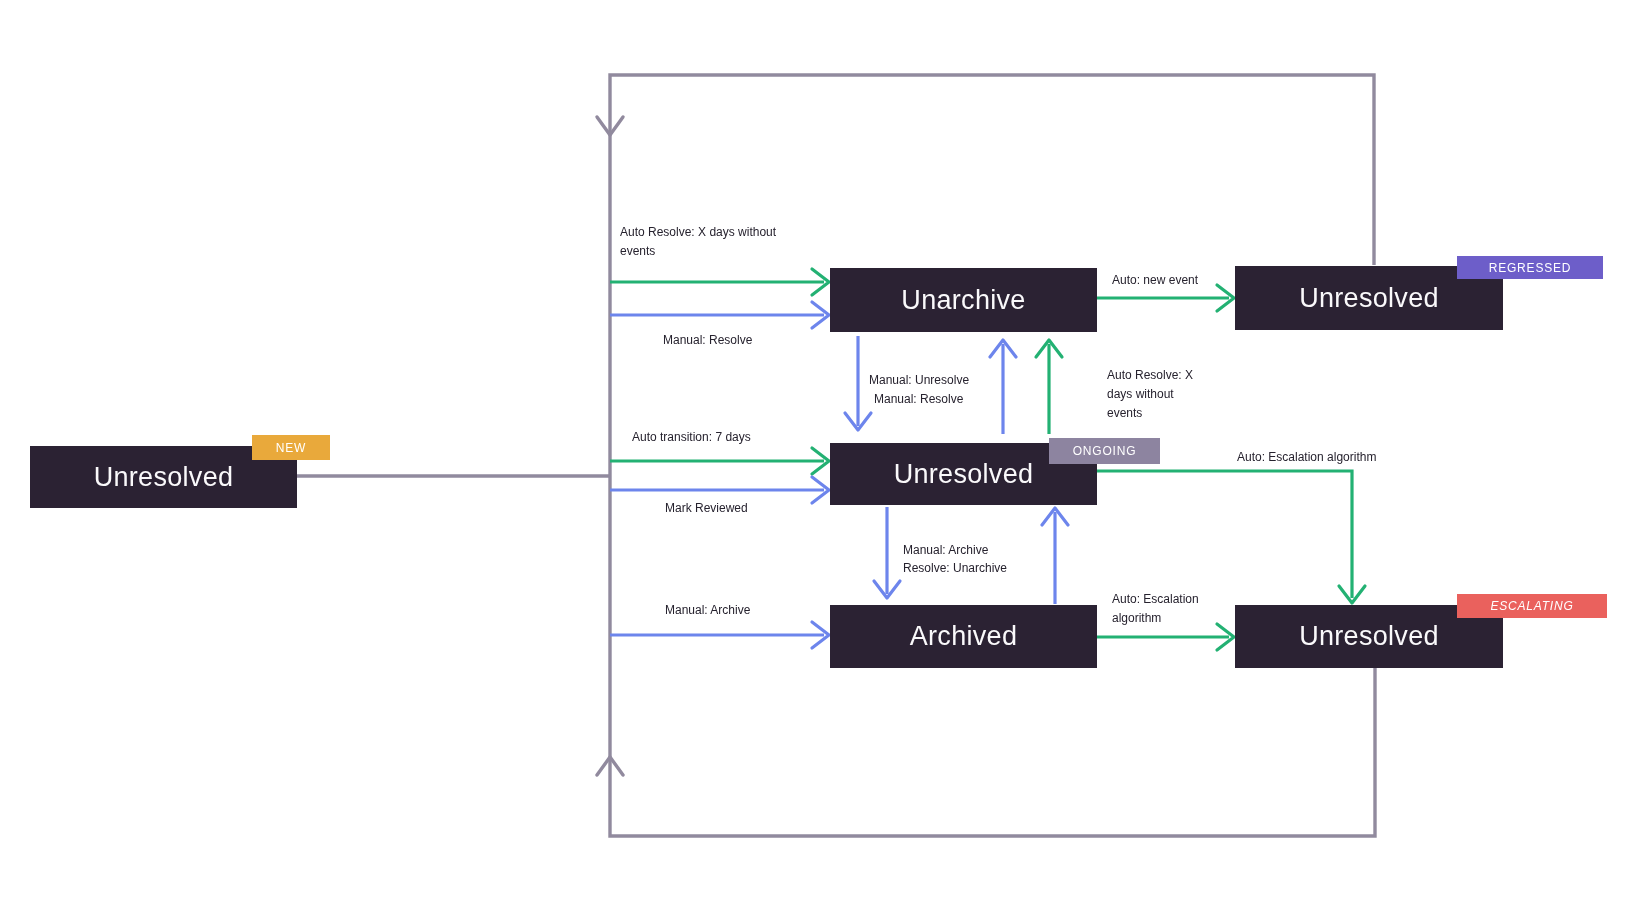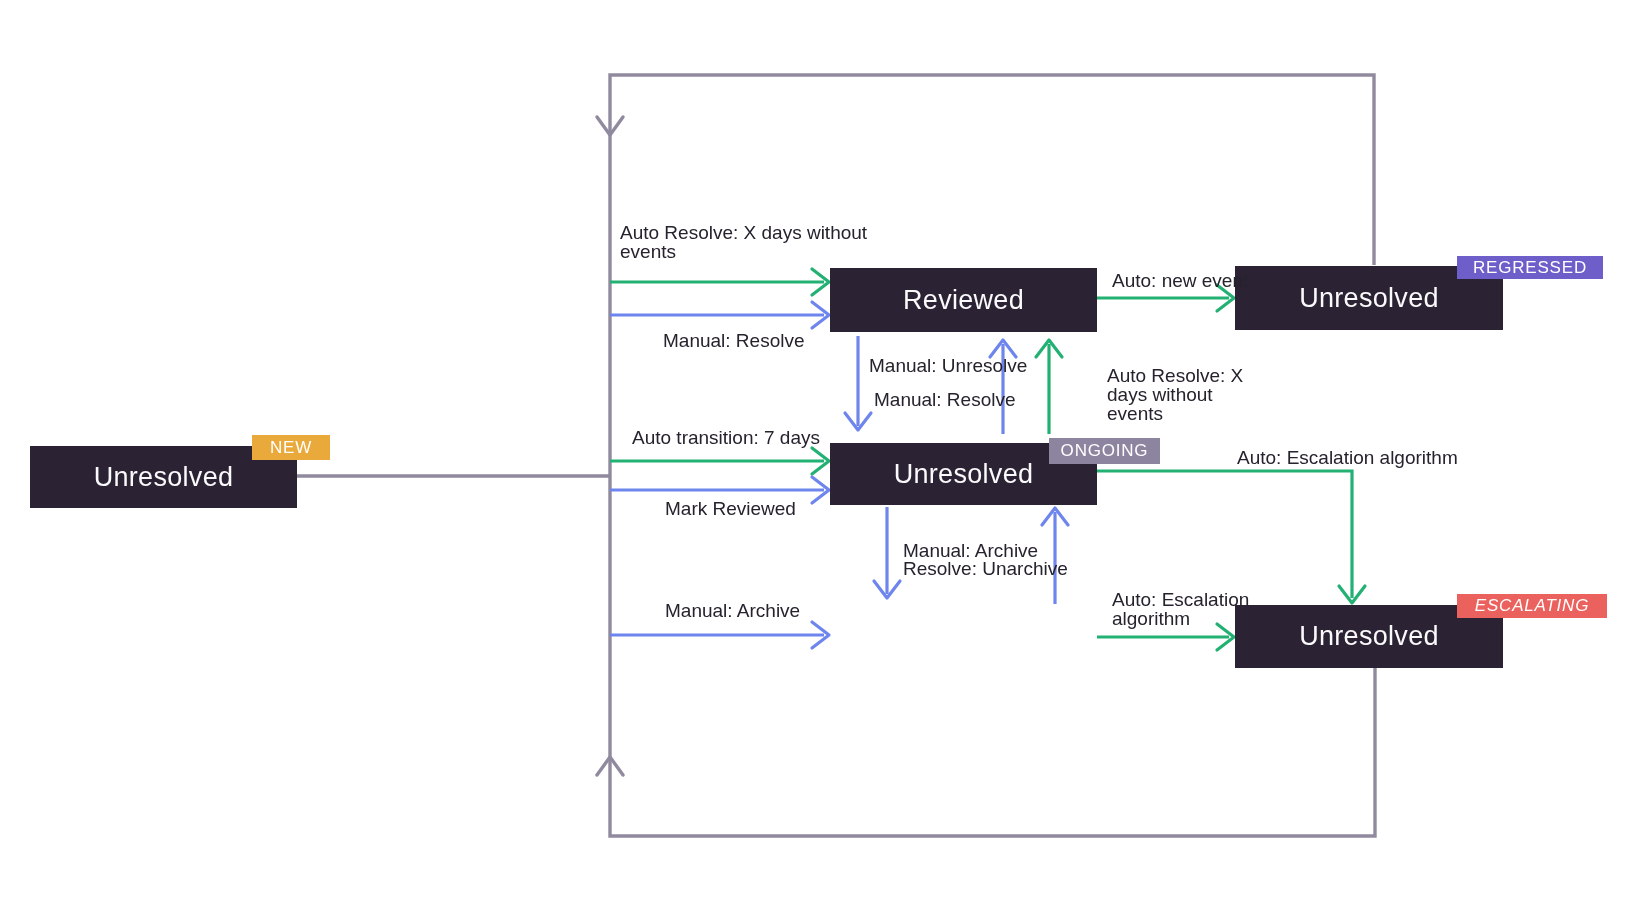--- a/index.html
+++ b/index.html
@@ -15,29 +15,29 @@
   .blue  { stroke: var(--arrow-blue); }
   .loop  { stroke: var(--loop-line); stroke-width:3.4px; }
   .node {
     position:absolute; background: var(--node-bg); color: var(--node-text);
     display:flex; align-items:center; justify-content:center;
     font-size:27px; font-weight:400; letter-spacing:0.3px;
   }
   .badge {
     position:absolute; color: var(--badge-text);
     display:flex; align-items:center; justify-content:center;
-    font-size:17px; font-weight:500; letter-spacing:0.8px;
+    font-size:12px; font-weight:500; letter-spacing:0.8px;
   }
   .badge-new        { background: var(--badge-new-bg); }
   .badge-regressed  { background: var(--badge-regressed-bg); }
   .badge-ongoing    { background: var(--badge-ongoing-bg); }
   .badge-escalating { background: var(--badge-escalating-bg); }
   .edge-label {
     position:absolute; color: var(--label-text);
-    font-size:19px; line-height:19px; font-weight:500;
+    font-size:12px; line-height:19px; font-weight:500;
     white-space:pre-line;
   }
 </style>
 </head>
 <body>
 
 <div id="canvas">
 
   <svg id="wires" viewBox="0 0 1636 906" xmlns="http://www.w3.org/2000/svg">
 
@@ -100,42 +100,45 @@
     <g>
       <line class="ln blue" x1="1055" y1="604" x2="1055" y2="512"></line>
       <polyline class="head blue" points="1042,525 1055,508 1068,525"></polyline>
     </g>
   </svg>
 
   <div class="node" style="left:30px; top:446px; width:267px; height:62px;">
     <span>Unresolved</span>
   </div>
   <div class="node" style="left:830px; top:268px; width:267px; height:64px;">
-    <span>Reviewed</span>
+    <span>Unarchive</span>
   </div>
   <div class="node" style="left:1235px; top:266px; width:268px; height:64px;">
     <span>Unresolved</span>
   </div>
   <div class="node" style="left:830px; top:443px; width:267px; height:62px;">
     <span>Unresolved</span>
+  </div>
+  <div class="node" style="left:830px; top:605px; width:267px; height:63px;">
+    <span>Archived</span>
   </div>
   <div class="node" style="left:1235px; top:605px; width:268px; height:63px;">
     <span>Unresolved</span>
   </div>
 
   <div class="badge badge-new" style="left:252px; top:435px; width:78px; height:25px;">NEW</div>
   <div class="badge badge-ongoing" style="left:1049px; top:431px; width:111px; height:26px;margin-top:7px;">ONGOING</div>
   <div class="badge badge-regressed" style="left:1457px; top:256px; width:146px; height:23px;">REGRESSED</div>
   <div class="badge badge-escalating" style="left:1457px; top:594px; width:150px; height:24px;font-style:italic;">ESCALATING</div>
 
   <div class="edge-label" style="left:620px; top:223px;">Auto Resolve: X days without
 events</div>
   <div class="edge-label" style="left:663px; top:331px;">Manual: Resolve</div>
   <div class="edge-label" style="left:1112px; top:271px;">Auto: new event</div>
-  <div class="edge-label" style="left:869px; top:356px;">Manual: Unresolve</div>
+  <div class="edge-label" style="left:869px; top:371px;">Manual: Unresolve</div>
   <div class="edge-label" style="left:874px; top:390px;">Manual: Resolve</div>
   <div class="edge-label" style="left:1067px; top:366px;margin-left:40px;">Auto Resolve: X
 days without
 events</div>
   <div class="edge-label" style="left:632px; top:428px;">Auto transition: 7 days</div>
   <div class="edge-label" style="left:665px; top:499px;">Mark Reviewed</div>
   <div class="edge-label" style="left:1237px; top:448px;">Auto: Escalation algorithm</div>
   <div class="edge-label" style="left:903px; top:541px;">Manual: Archive</div>
   <div class="edge-label" style="left:903px; top:559px;">Resolve: Unarchive</div>
   <div class="edge-label" style="left:665px; top:601px;">Manual: Archive</div>

